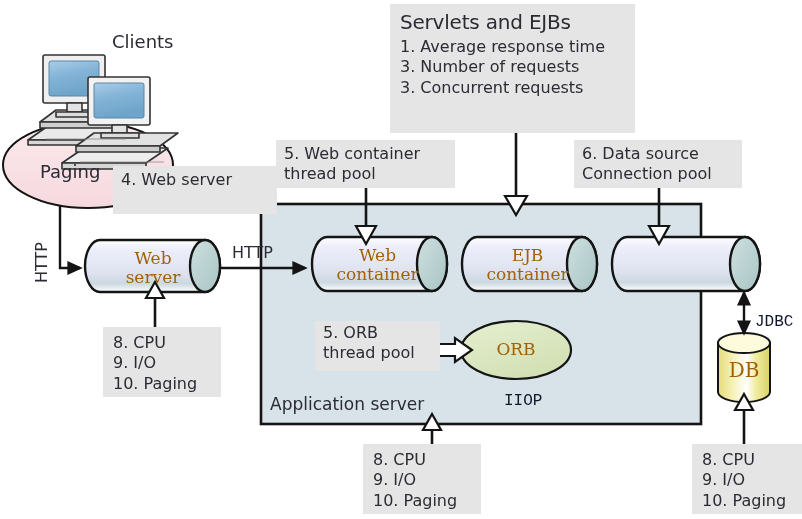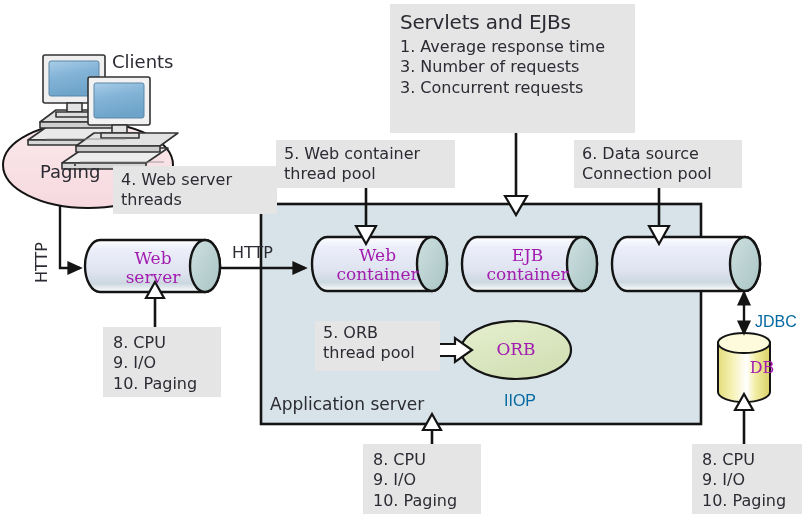--- a/index.html
+++ b/index.html
@@ -49,42 +49,42 @@
   .plain-label {
     position: absolute;
     color: #2b2b33;
     font-size: 16px;
     font-family: "DejaVu Sans", "Liberation Sans", sans-serif;
     white-space: nowrap;
     z-index: 6;
   }
   .serif-label {
     position: absolute;
-    color: #0369a1;
+    color: #0f172a;
     font-size: 16px;
-    font-family: Liberation Sans, sans-serif;
+    font-family: Liberation Mono, monospace;
     white-space: nowrap;
     z-index: 6;
   }
   .vert-label {
     position: absolute;
     color: #2b2b33;
     font-size: 16px;
     font-family: "DejaVu Sans", "Liberation Sans", sans-serif;
     white-space: nowrap;
     transform: rotate(-90deg);
     transform-origin: left top;
     z-index: 6;
   }
 
   
   .cyl-text {
     position: absolute;
     text-align: center;
-    color: #a21caf;
+    color: #a16207;
     font-family: "DejaVu Serif", "Liberation Serif", serif;
     font-size: 17px;
     line-height: 1.12;
     z-index: 7;
     pointer-events: none;
   }
   .mono-ish { font-family: "DejaVu Serif","Liberation Serif",serif; }
 </style>
 </head>
 <body>
@@ -214,21 +214,21 @@
 
     <path d="M155,316 L155,330" fill="none" stroke="#141414" stroke-width="2.6"></path>
 
     <path d="M432,424 L432,450" fill="none" stroke="#141414" stroke-width="2.6"></path>
     <path d="M423,430 L441,430 L432,414 Z" fill="#ffffff" stroke="#141414" stroke-width="2.2"></path>
 
     <path d="M744,404 L744,450" fill="none" stroke="#141414" stroke-width="2.6"></path>
     <path d="M735,410 L753,410 L744,394 Z" fill="#ffffff" stroke="#141414" stroke-width="2.2"></path>
   </svg>
 
-  <div class="plain-label" style="left:112px; top:51px; font-size:18px;">Clients</div>
+  <div class="plain-label" style="left:112px; top:31px; font-size:18px;">Clients</div>
 
   <div class="plain-label" style="left:40px; top:161px; font-size:18px;">Paging</div>
 
   <div class="vert-label" style="left:32px; top:283px;">HTTP</div>
 
   <div class="plain-label" style="left:232px; top:243px;">HTTP</div>
 
   <div class="cyl-text" style="left:100px; top:249px; width:106px;">
     <div>Web</div>
     <div>server</div>
@@ -244,34 +244,33 @@
     <div>container</div>
   </div>
 
 
   <div class="cyl-text" style="left:486px; top:340px; width:60px;">ORB</div>
 
   <div class="serif-label" style="left:496px; top:392px;margin-left:8px;">IIOP</div>
 
   <div class="serif-label" style="left:755px; top:313px;">JDBC</div>
 
-  <div class="cyl-text mono-ish" style="left:740px; top:359px; width:44px; font-size:16px;">DB</div>
+  <div class="cyl-text mono-ish" style="left:722px; top:359px; width:44px; font-size:20px;">DB</div>
 
   <div class="plain-label" style="left:270px; top:394px; font-size:17px;">Application server</div>
 
   <div class="callout" style="left:390px; top:4px; width:245px; height:129px; padding:6px 10px;">
     <span class="hdr">Servlets and EJBs</span>
     <span class="li">1. Average response time</span>
     <span class="li">3. Number of requests</span>
     <span class="li">3. Concurrent requests</span>
   </div>
 
   <div class="callout center" style="left:113px; top:166px; width:164px; height:48px; padding-top:4px;">
     <span class="li">4. Web server</span>
-    <span class="li">threads</span>
   </div>
 
   <div class="callout center" style="left:276px; top:140px; width:179px; height:48px; padding-top:4px;">
     <span class="li">5. Web container</span>
     <span class="li">thread pool</span>
   </div>
 
   <div class="callout center" style="left:574px; top:140px; width:168px; height:48px; padding-top:4px;">
     <span class="li">6. Data source</span>
     <span class="li">Connection pool</span>

